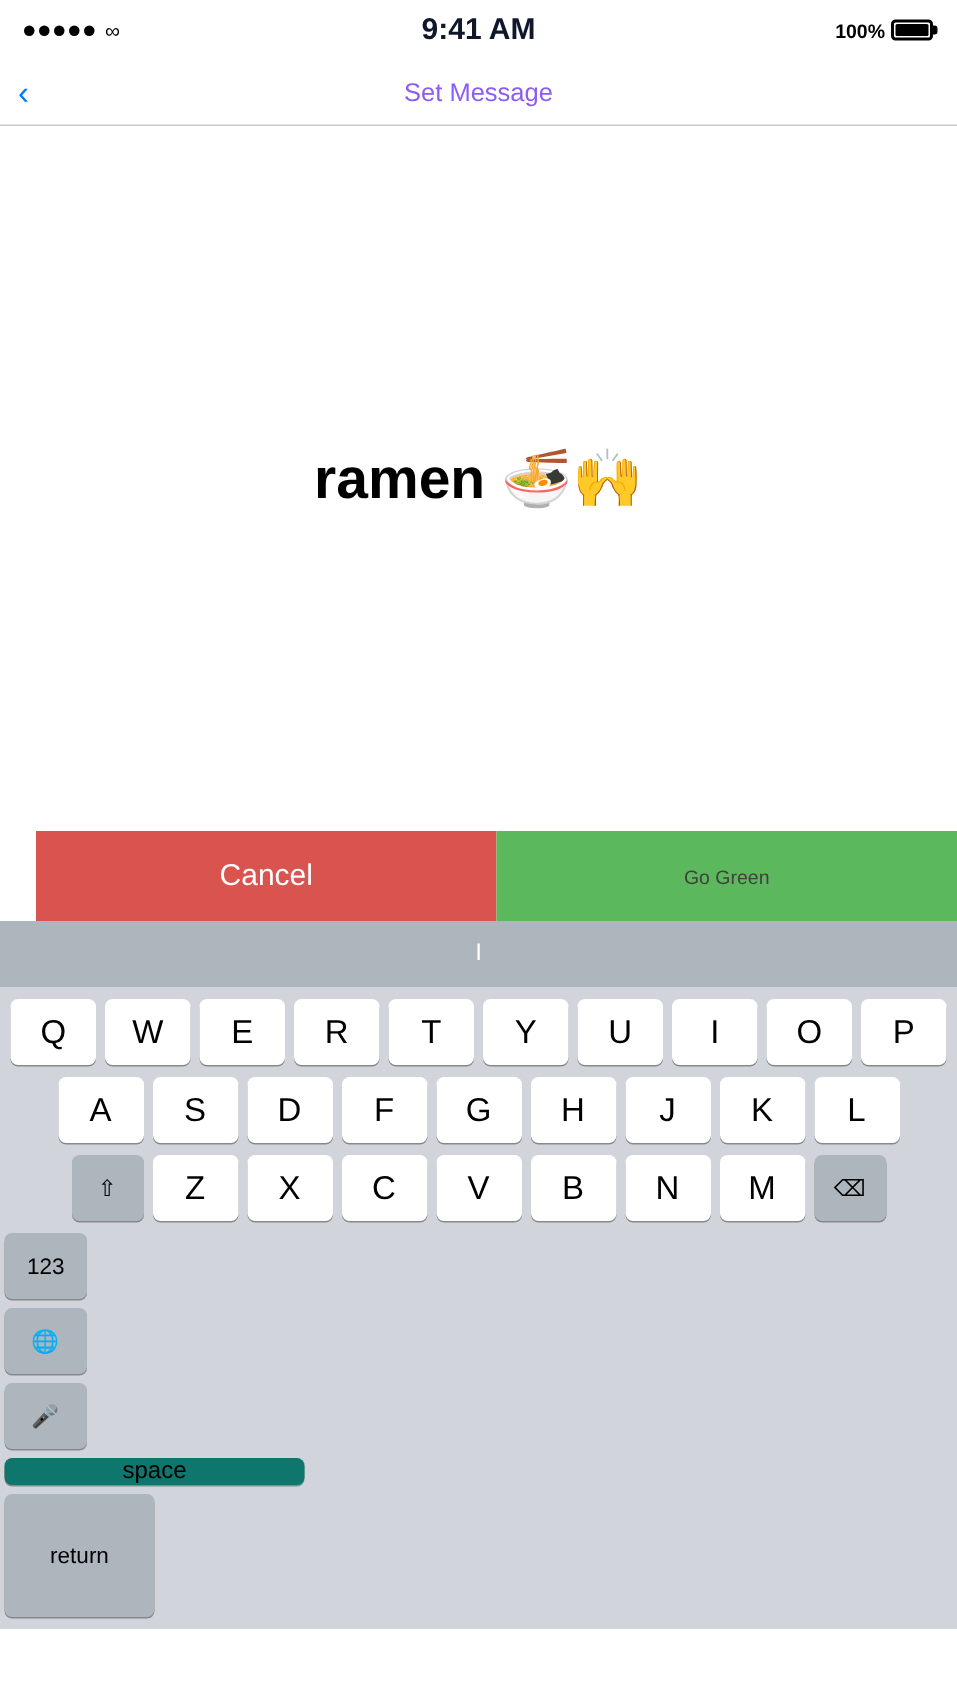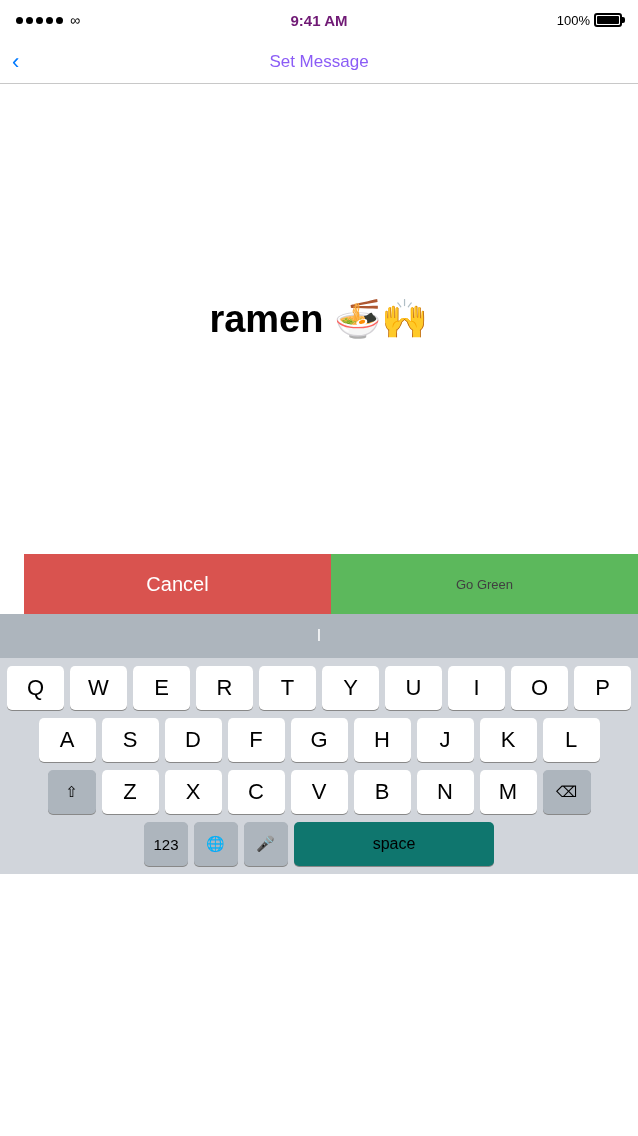--- a/index.html
+++ b/index.html
@@ -30,33 +30,33 @@
     .signal-dot {
       width: 7px; height: 7px;
       background: #000;
       border-radius: 50%;
     }
     .wifi-icon {
       font-size: 14px;
       margin-left: 4px;
     }
     .status-bar-center {
-      font-size: 15px;
+      font-size: 20px;
       font-weight: 600;
-      color: #701a75;
+      color: #0f172a;
       position: absolute;
       left: 50%;
       transform: translateX(-50%);
     }
     .status-bar-right {
       display: flex;
       align-items: center;
       gap: 4px;
       font-size: 13px;
-      font-weight: 400;
+      font-weight: 700;
     }
     .battery-icon {
       width: 28px; height: 14px;
       border: 2px solid #000;
       border-radius: 3px;
       position: relative;
       display: inline-block;
     }
     .battery-icon::after {
       content: '';
@@ -211,20 +211,21 @@
     .key-delete {
       background: #adb5bd;
       flex: 0.7;
       max-width: 48px;
     }
     .key-bottom-row {
       display: flex;
       justify-content: center;
       gap: 6px;
       margin-bottom: 4px;
+      flex-direction: column;
     }
     .key-123 {
       background: #adb5bd;
       font-size: 15px;
       font-weight: 400;
       flex: 0 0 44px;
       max-width: 55px;
     }
     .key-globe {
       background: #adb5bd;
@@ -326,14 +327,15 @@
     <div class="key">N</div>
     <div class="key">M</div>
     <div class="key key-delete key-special">⌫</div>
   </div>
 
   <div class="key-bottom-row">
     <div class="key key-123 key-special">123</div>
     <div class="key key-globe key-special">🌐</div>
     <div class="key key-mic key-special">🎤</div>
     <div class="key key-space">space</div>
+    <div class="key key-return key-special">return</div>
   </div>
 </div>
 
 </body></html>

